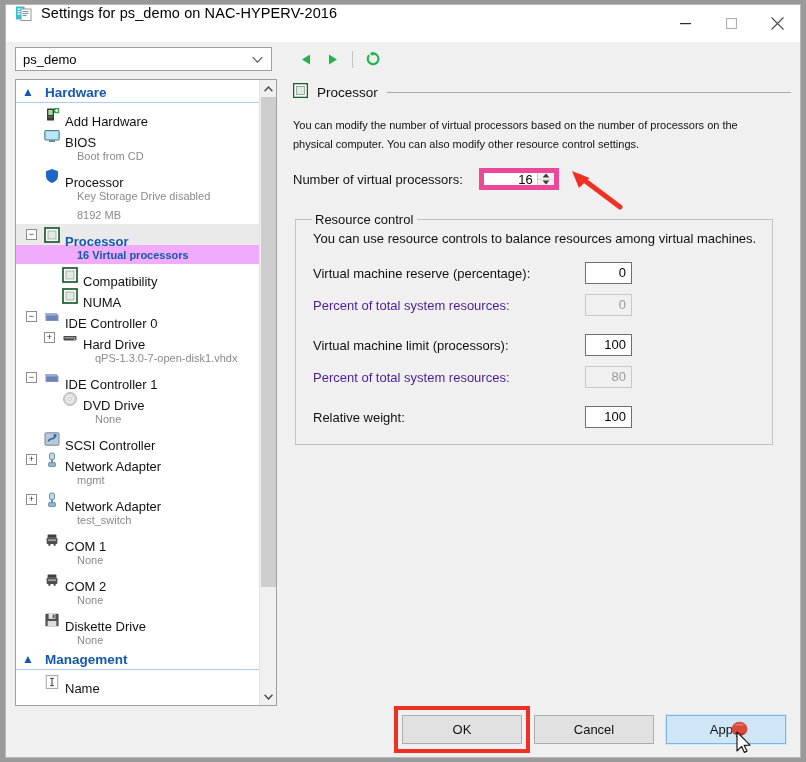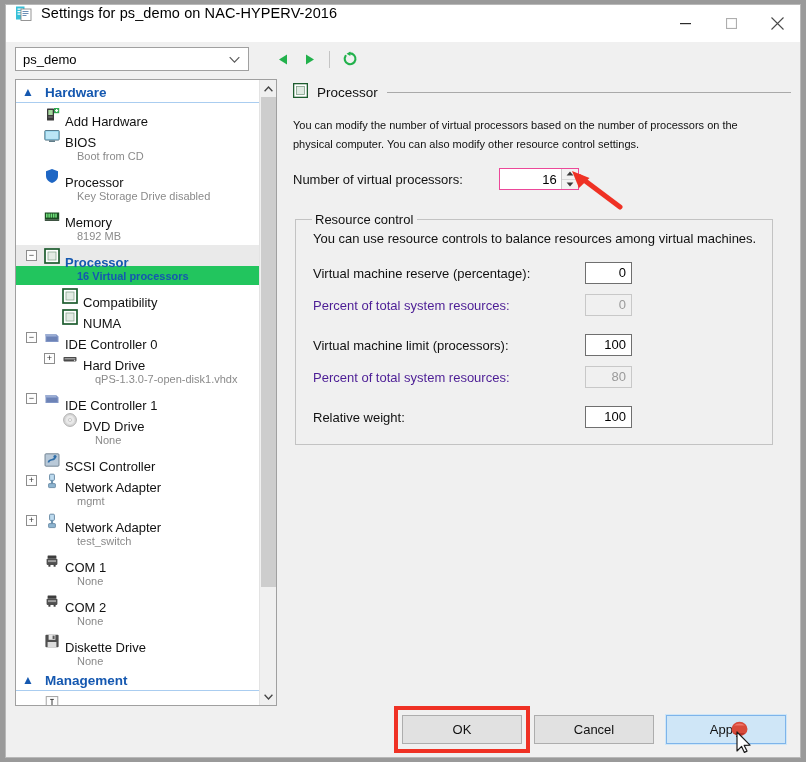--- a/index.html
+++ b/index.html
@@ -51,21 +51,21 @@
   
   #toprow {
     height: 34px;
     display: flex;
     align-items: center;
     flex: 0 0 auto;
     background: #f0f0f0;
     padding-left: 9px;
   }
   #vm-select {
-    width: 234px; height: 24px;
+    width: 257px; height: 24px;
     background: #ffffff;
     border: 1px solid #a0a0a0;
     display: flex; align-items: center;
     position: relative;
     font-size: 13px;
     color: #000;
     padding-left: 7px;
   }
   #vm-select .chev {
     position: absolute; right: 8px; top: 50%;
@@ -152,21 +152,21 @@
     margin-top: 14px;
   }
   .sub {
     height: 19px;
     display: flex; align-items: center;
     font-size: 11px;
     color: #8a8a8a;
   }
   .selrow { background: #eaeaea; }
   .selrow .lbl { color: #1558b0; font-weight: bold; }
-  .selsub { background: #22c55e; color: #1558b0; font-weight: bold; }
+  .selsub { background: #f0abfc; color: #1558b0; font-weight: bold; }
 
   
   #tsb {
     width: 17px;
     background: #f0f0f0;
     border-left: 1px solid #e3e3e3;
     flex: 0 0 auto;
     position: relative;
   }
   .sbarrow {
@@ -205,24 +205,23 @@
     line-height: 19px;
     margin-bottom: 14px;
     max-width: 480px;
   }
   .fieldrow { display: flex; align-items: center; }
   .flabel { font-size: 13px; color: #111; }
 
   .spinwrap {
     display: flex;
     width: 80px; height: 22px;
-    border: 1px solid #ec4899;
+    border: 5px solid #ec4899;
     background: #fff;
     position: relative;
-    margin-left: 20px;
   }
   .spinwrap input {
     flex: 1 1 auto; min-width: 0;
     border: none; outline: none;
     text-align: right;
     font-family: "Liberation Sans", sans-serif;
     font-size: 13px;
     padding-right: 4px;
     background: transparent;
     color: #000;
@@ -420,33 +419,20 @@
     </div>
           <div class="sub " style="padding-left:61px">Boot from CD</div>
           <div class="node ">
 
       <span class="ico" style="left:28px"><svg width="16" height="16" viewBox="0 0 16 16">
                 <path d="M8 1 L14 3.2 V8 C14 11.5 11 14 8 15 C5 14 2 11.5 2 8 V3.2 Z" fill="#1e66c4"></path>
               </svg></span>
       <span class="lbl" style="margin-left:49px">Processor</span>
     </div>
           <div class="sub " style="padding-left:61px">Key Storage Drive disabled</div>
-          <div class="node ">
-
-      <span class="ico" style="left:28px"><svg width="16" height="16" viewBox="0 0 16 16">
-                <rect x="0.8" y="4.5" width="14.4" height="7" fill="#1b4a22"></rect>
-                <rect x="2" y="5.6" width="1.6" height="4" fill="#6fe07a"></rect>
-                <rect x="4.3" y="5.6" width="1.6" height="4" fill="#6fe07a"></rect>
-                <rect x="6.6" y="5.6" width="1.6" height="4" fill="#6fe07a"></rect>
-                <rect x="8.9" y="5.6" width="1.6" height="4" fill="#6fe07a"></rect>
-                <rect x="11.2" y="5.6" width="1.6" height="4" fill="#6fe07a"></rect>
-                <rect x="0.8" y="11.5" width="14.4" height="1.3" fill="#0e2a13"></rect>
-              </svg></span>
-      <span class="lbl" style="margin-left:49px">Memory</span>
-    </div>
           <div class="sub " style="padding-left:61px">8192 MB</div>
           <div class="node selrow">
       <span class="exp" style="left:10px">−</span>
       <span class="ico" style="left:28px"><svg width="16" height="16" viewBox="0 0 16 16">
                 <rect x="1" y="1" width="14" height="14" fill="#ffffff" stroke="#1d5c2e" stroke-width="1.7"></rect>
                 <rect x="4" y="4" width="8" height="8" fill="#e3ebe4" stroke="#89a891" stroke-width="0.8"></rect>
               </svg></span>
       <span class="lbl" style="margin-left:49px">Processor</span>
     </div>
           <div class="sub selsub" style="padding-left:61px">16 Virtual processors</div>

